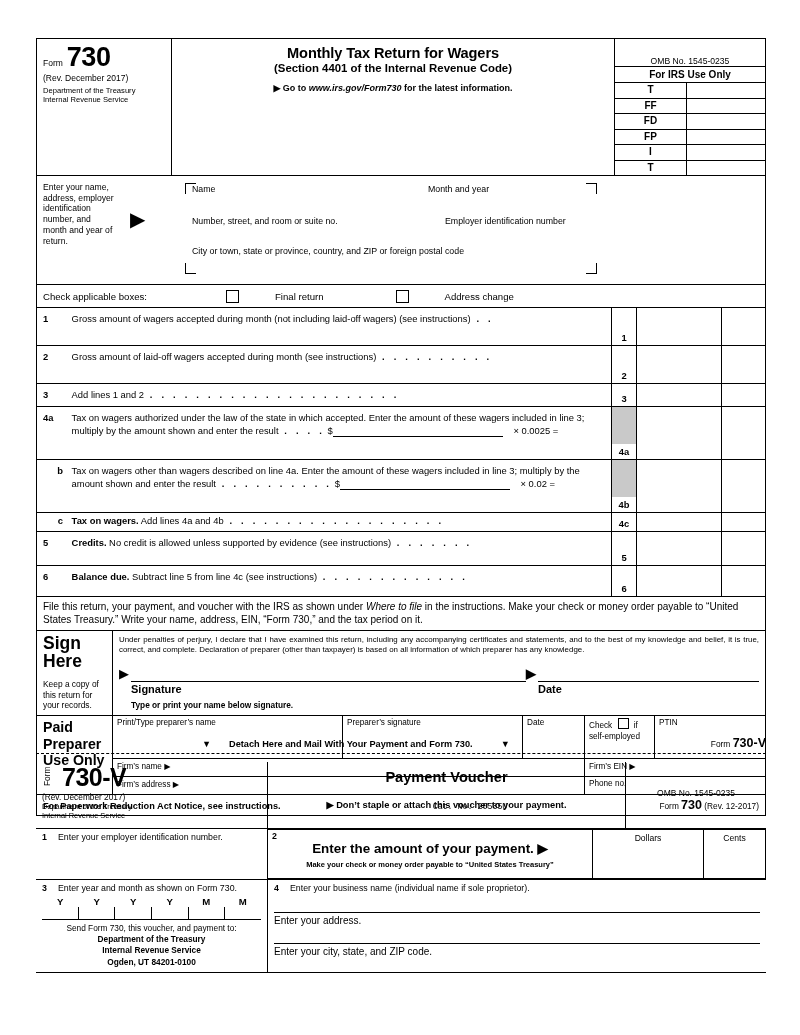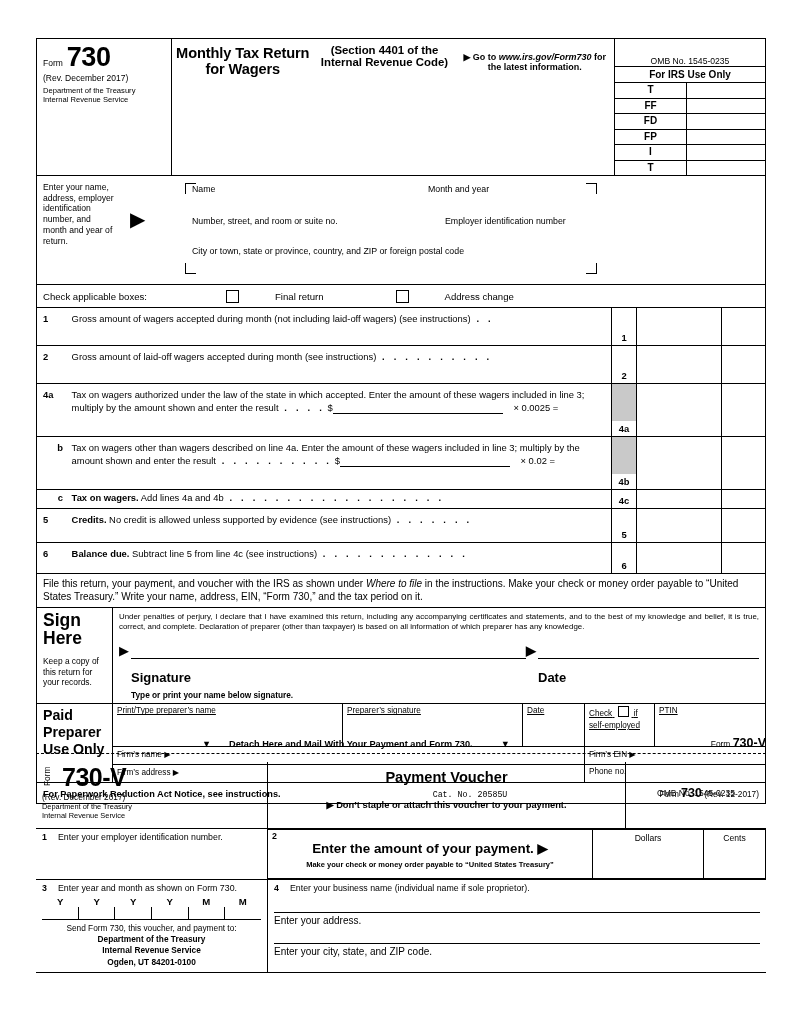--- a/index.html
+++ b/index.html
@@ -12,21 +12,21 @@
   .bi{font-weight:bold;font-style:italic;}
   .rt{text-align:right;}
   .dots{letter-spacing:3.2px;font-weight:bold;}
 
   
   .form730{position:absolute;left:36px;top:38px;width:730px;border:1.6px solid #000;box-sizing:border-box;}
 
   
   .hdr{display:flex;border-bottom:1.6px solid #000;}
   .hdr-l{width:135px;box-sizing:border-box;padding:6px 0 4px 6px;border-right:1.6px solid #000;}
-  .hdr-c{flex:1;box-sizing:border-box;padding:4px 4px 3px;border-right:1.6px solid #000;display:flex;flex-direction:row;}
+  .hdr-c{flex:1;box-sizing:border-box;padding:4px 4px 3px;border-right:1.6px solid #000;display:flex;flex-direction:column;}
   .hdr-r{width:150px;box-sizing:border-box;}
 
   .form-word{font-size:8.5px;}
   .form-num{font-size:27px;font-weight:bold;letter-spacing:-0.5px;line-height:0.95;}
   .formline{display:flex;align-items:baseline;gap:4px;}
   .rev{font-size:8.5px;margin-top:2px;}
   .dept{font-size:7.6px;line-height:1.22;margin-top:3px;}
 
   .title1{font-size:14.6px;font-weight:bold;text-align:center;margin-top:2px;letter-spacing:-0.1px;}
   .title2{font-size:11.4px;font-weight:bold;text-align:center;margin-top:1px;}
@@ -81,21 +81,21 @@
   .signword{font-size:17.5px;font-weight:bold;line-height:1.02;}
   .signsub{font-size:8.4px;line-height:1.25;margin-top:9px;}
   .signright{flex:1;box-sizing:border-box;padding:4px 6px 3px;}
   .perjury{font-size:7.9px;line-height:1.3;text-align:justify;}
   .sigline{display:flex;margin-top:13px;}
   .sigcol{position:relative;padding-left:12px;}
   .sigcol.a{width:395px;}
   .sigcol.b{flex:1;}
   .sigarrow{position:absolute;left:0;top:-1px;font-size:13px;line-height:1;}
   .sigrule{border-bottom:1px solid #000;height:13px;}
-  .siglbl{font-size:13px;font-weight:bold;margin-top:11px;}
+  .siglbl{font-size:11px;font-weight:bold;margin-top:1px;}
   .typeprint{font-size:8.3px;font-weight:bold;margin-top:5px;padding-left:12px;}
 
   
   .prepwrap{display:flex;border-bottom:1.6px solid #000;}
   .prepleft{width:76px;box-sizing:border-box;border-right:1.2px solid #000;padding:3px 5px 3px 6px;}
   .prepword{font-size:14.2px;font-weight:bold;line-height:1.18;}
   .prepright{flex:1;}
   .prow{display:flex;border-bottom:1px solid #000;}
   .prow:last-child{border-bottom:none;}
   .pcell{box-sizing:border-box;border-right:1px solid #000;padding:2px 4px;font-size:8.2px;}
@@ -251,20 +251,29 @@
       <div class="lrow" style="height:37px;">
         <div class="ltext">
           <span class="lnum">2</span>
           <span class="lbody"><span>Gross amount of laid-off wagers accepted during month (see instructions)</span><span class="dots"> .   .   .   .   .   .   .   .   .   .</span></span>
         </div>
         <div class="lnbox">2</div>
         <div class="ldol"></div>
         <div class="lcts"></div>
       </div>
 
+      <div class="lrow" style="height:22px;">
+        <div class="ltext">
+          <span class="lnum">3</span>
+          <span class="lbody"><span>Add lines 1 and 2</span><span class="dots"> .   .   .   .   .   .   .   .   .   .   .   .   .   .   .   .   .   .   .   .   .   .</span></span>
+        </div>
+        <div class="lnbox">3</div>
+        <div class="ldol"></div>
+        <div class="lcts"></div>
+      </div>
 
       <div class="lrow" style="height:52px;">
         <div class="ltext">
           <span class="lnum">4a</span>
           <span class="lbody"><span>Tax on wagers authorized under the law of the state in which accepted. Enter the amount of these wagers included in line 3; multiply by the amount shown and enter the result</span><span class="dots">  .   .   .  .</span>
             <span>$</span><span class="uline" style="width:170px;"></span>
             <span style="margin-left:8px;">× 0.0025 =</span>
           </span>
         </div>
         <div class="lnbox" style="position: relative;">
@@ -351,21 +360,21 @@
       </div>
     </div>
 
     <div class="prepwrap">
       <div class="prepleft">
         <div class="prepword">Paid</div>
         <div class="prepword">Preparer</div>
         <div class="prepword">Use Only</div>
       </div>
       <div class="prepright">
-        <div class="prow" style="height:42px;text-decoration:underline;">
+        <div class="prow" style="height:42px;">
           <div class="pcell" style="width:230px;">Print/Type preparer’s name</div>
           <div class="pcell" style="width:180px;">Preparer’s signature</div>
           <div class="pcell" style="width:62px;">Date</div>
           <div class="pcell" style="width:70px;line-height:1.4;">
             <span>Check</span>
             <span class="cbox" style="width:9px;height:9px;vertical-align:-1px;margin:0 3px;"></span>
             <span>if</span>
             <div>self-employed</div>
           </div>
           <div class="pcell" style="flex:1;">PTIN</div>

